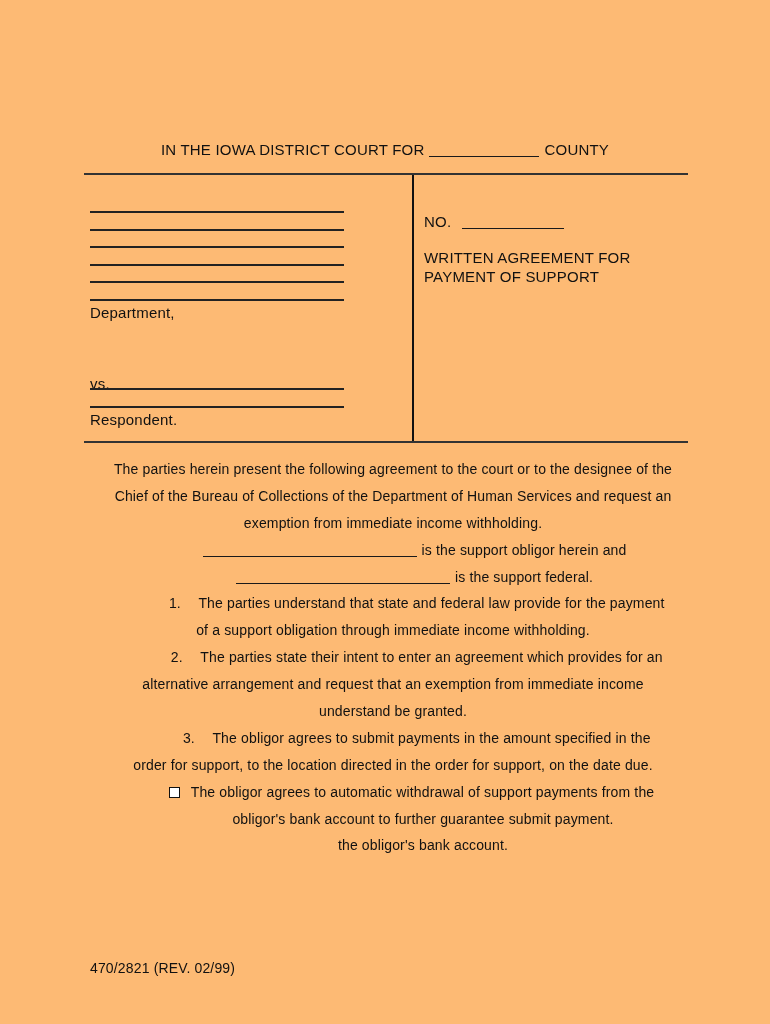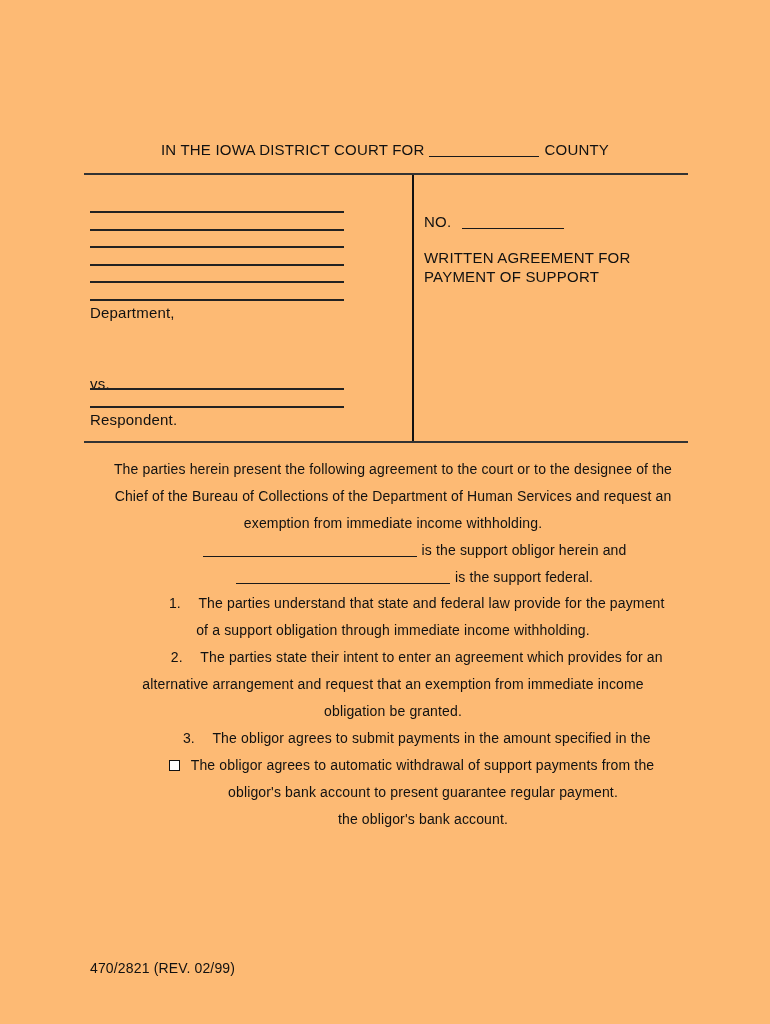--- a/index.html
+++ b/index.html
@@ -111,29 +111,30 @@
 
     <div class="line">
       <span class="num">1.</span><span>The parties understand that state and federal law provide for the payment</span>
     </div>
     <div class="line">of a support obligation through immediate income withholding.</div>
 
     <div class="line">
       <span class="num">2.</span><span>The parties state their intent to enter an agreement which provides for an</span>
     </div>
     <div class="line">alternative arrangement and request that an exemption from immediate income</div>
-    <div class="line">obligation be granted.</div>
+    <div class="line">understand be granted.</div>
 
     <div class="line">
       <span class="num">3.</span><span>The obligor agrees to submit payments in the amount specified in the</span>
     </div>
+    <div class="line">order for support, to the location directed in the order for support, on the date due.</div>
 
     <div class="line">
       <span class="cb"></span><span>The obligor agrees to automatic withdrawal of support payments from the</span>
     </div>
-    <div class="line cb-cont">obligor's bank account to present guarantee regular payment.</div>
+    <div class="line cb-cont">obligor's bank account to further guarantee submit payment.</div>
 
     <div class="line cb-cont">the obligor's bank account.</div>
   </div>
 
   <div class="footer">470/2821 (REV. 02/99)</div>
 
 </div>
 
 </body></html>

